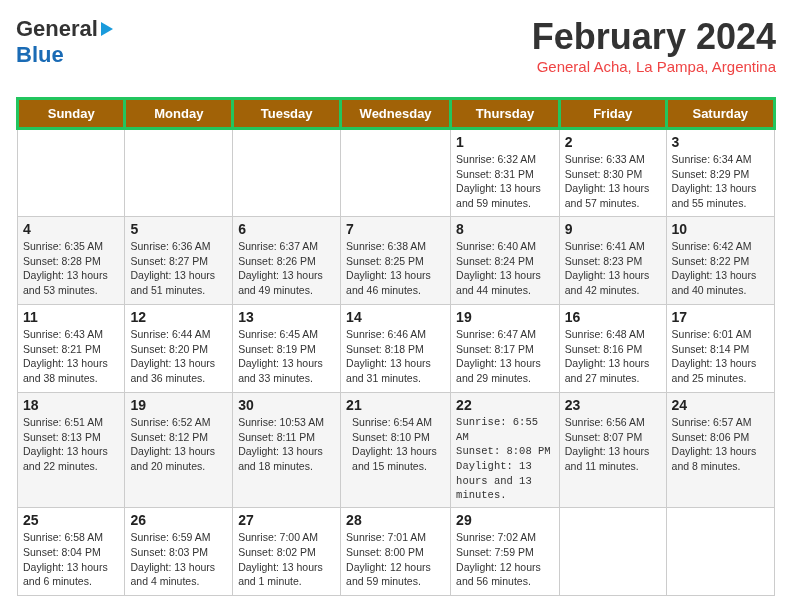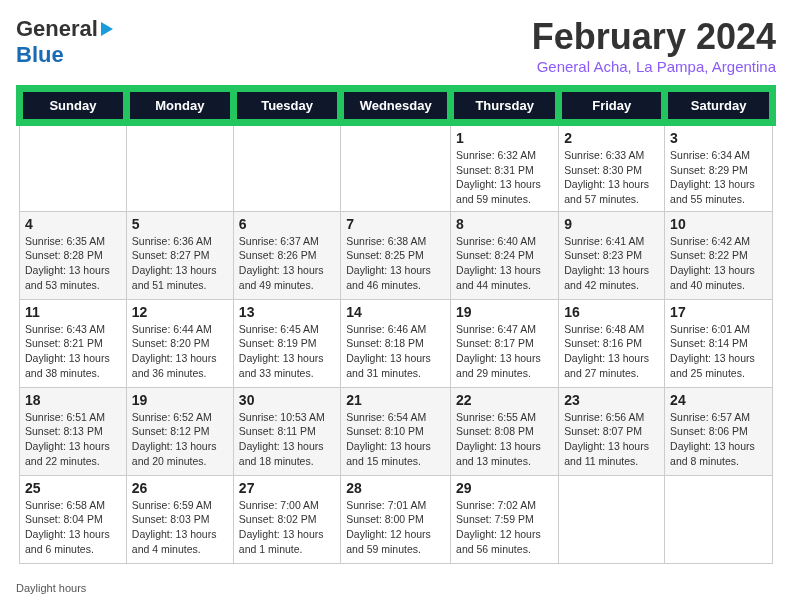--- a/index.html
+++ b/index.html
@@ -7,54 +7,54 @@
       font-family: Arial, sans-serif;
       background: #fff;
       width: 792px;
       min-height: 612px;
       padding: 16px;
     }
     .header-area {
       display: flex;
       justify-content: space-between;
       align-items: flex-start;
-      margin-bottom: 10px;
+      margin-bottom: 22px;
     }
     .logo {
       display: flex;
       flex-direction: column;
       align-items: flex-start;
     }
     .logo-line {
       display: flex; align-items: center;
     }
     .title-area {
       text-align: right;
     }
     .main-title {
       font-size: 36px;
       font-weight: bold;
       color: #333;
     }
     .subtitle {
       font-size: 15px;
-      color: #8b5cf6;
+      color: #ef4444;
     }
     .calendar-table {
       width: 100%;
       border-collapse: collapse;
       font-size: 11px;
     }
     .calendar-table th {
-      background-color: #0f172a;
+      background-color: #a16207;
       color: #fff;
       text-align: center;
       padding: 6px 4px;
       font-size: 13px;
-      border: 7px solid #22c55e;
+      border: 3px solid #22c55e;
     }
     .calendar-table td {
       border: 1px solid #ccc;
       vertical-align: top;
       padding: 4px 5px;
       width: 113px;
       min-height: 80px;
       height: 88px;
       background: #fff;
     }
@@ -241,27 +241,27 @@
 Daylight: 13 hours and 20 minutes.</div>
         </td>
         <td>
           <span class="day-number">30</span>
           <div class="day-info" style="white-space: pre-line;">Sunrise: 10:53 AM
 Sunset: 8:11 PM
 Daylight: 13 hours and 18 minutes.</div>
         </td>
         <td>
           <span class="day-number">21</span>
-          <div class="day-info" style="white-space: pre-line;">Sunrise: 6:54 AM
+          <div class="day-info" style="white-space: pre-line; margin-left: 6px;">Sunrise: 6:54 AM
 Sunset: 8:10 PM
 Daylight: 13 hours and 15 minutes.</div>
         </td>
         <td>
           <span class="day-number">22</span>
-          <div class="day-info" style="white-space: pre-line;">Sunrise: 6:55 AM
+          <div class="day-info" style="white-space: pre-line; font-family: Liberation Mono, monospace;">Sunrise: 6:55 AM
 Sunset: 8:08 PM
 Daylight: 13 hours and 13 minutes.</div>
         </td>
         <td>
           <span class="day-number">23</span>
           <div class="day-info" style="white-space: pre-line;">Sunrise: 6:56 AM
 Sunset: 8:07 PM
 Daylight: 13 hours and 11 minutes.</div>
         </td>
         <td>

